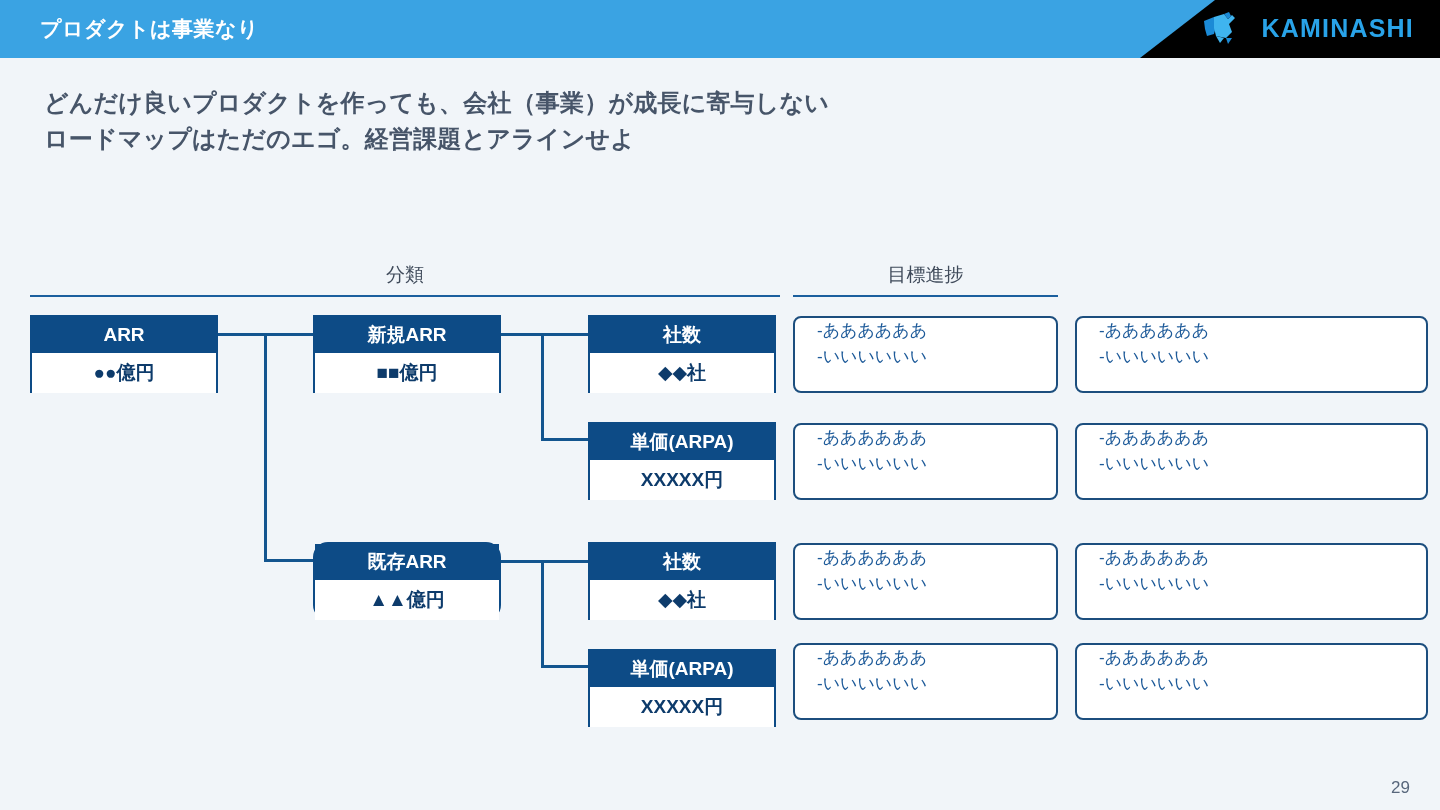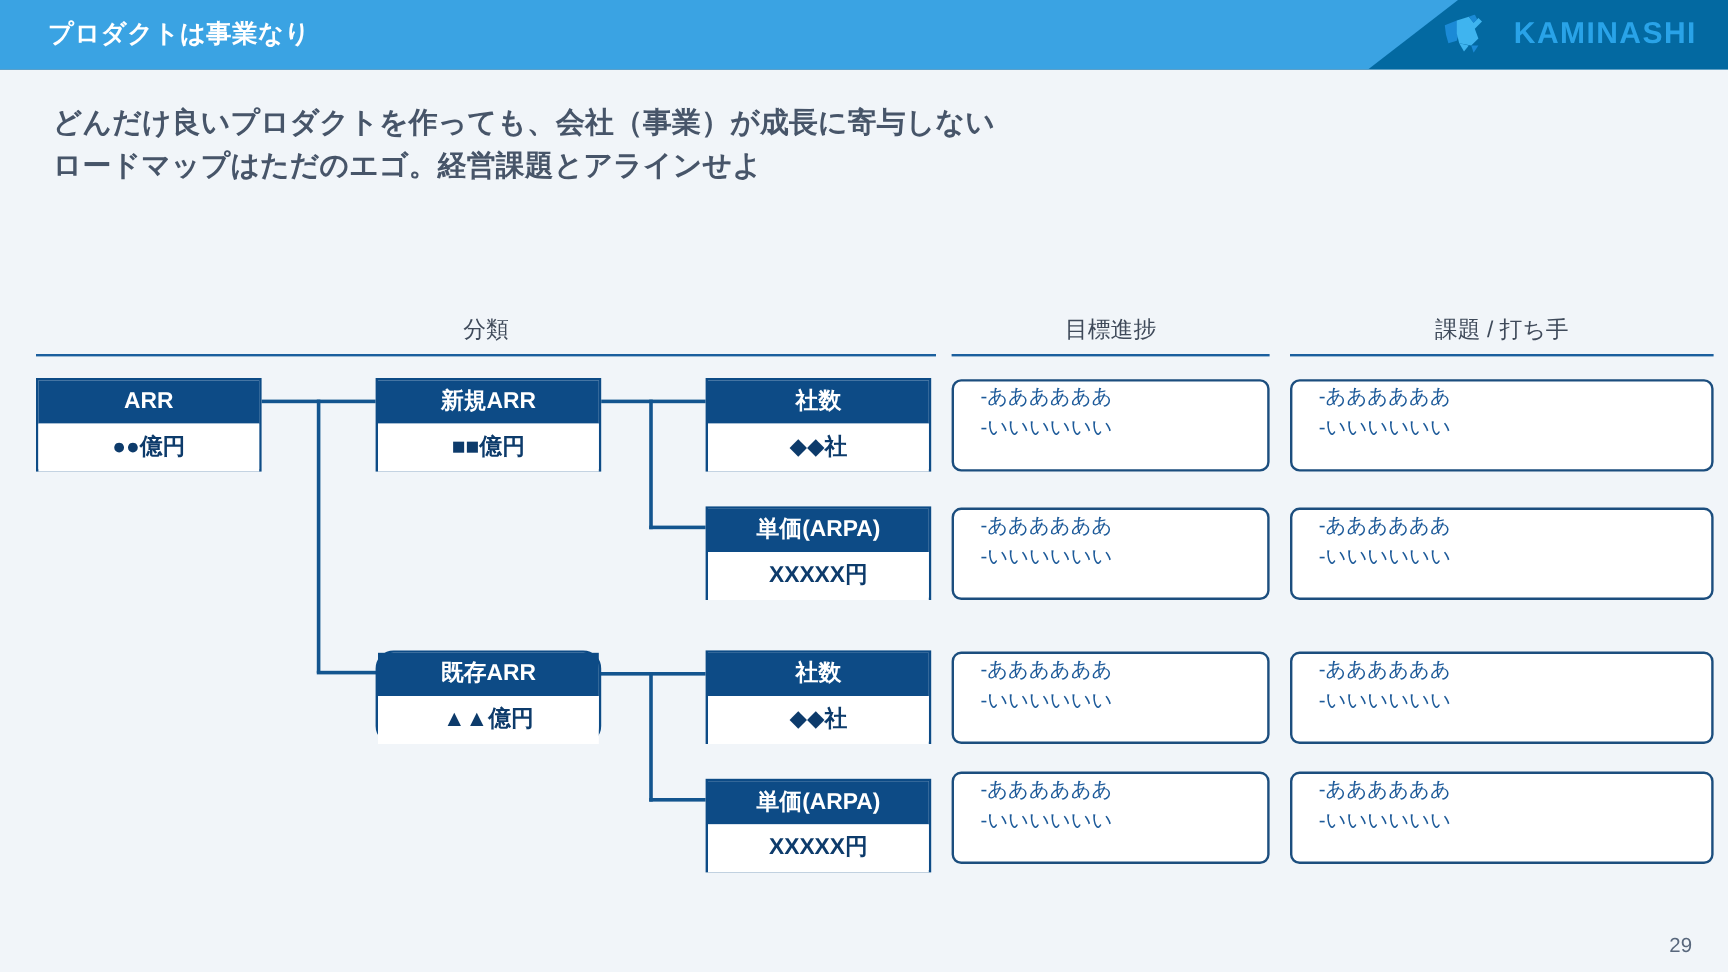--- a/index.html
+++ b/index.html
@@ -19,21 +19,21 @@
     overflow: hidden;
   }
 
   
   .header-band {
     position: absolute;
     left: 0;
     top: 0;
     width: 1440px;
     height: 58px;
-    background: #0369a1;
+    background: #000000;
   }
   .header-shape {
     position: absolute;
     left: 0;
     top: 0;
     width: 1215px;
     height: 58px;
     background: #3aa3e3;
     clip-path: polygon(0 0, 1215px 0, 1140px 58px, 0 58px);
   }
@@ -198,24 +198,20 @@
   </div>
 
   <div class="col-head" style="left:30px; top:262px; width:750px;">
     <span class="label">分類</span>
     <span class="rule"></span>
   </div>
   <div class="col-head" style="left:793px; top:262px; width:265px;">
     <span class="label">目標進捗</span>
     <span class="rule"></span>
   </div>
-  <div class="col-head" style="left:1075px; top:262px; width:353px;">
-    <span class="label">課題 / 打ち手</span>
-    <span class="rule"></span>
-  </div>
 
   <div class="conn" style="left:217px; top:333px; width:98px; height:3px;"></div>
 
   <div class="conn" style="left:264px; top:333px; width:3px; height:228px;"></div>
 
   <div class="conn" style="left:264px; top:559px; width:51px; height:3px;"></div>
 
   <div class="conn" style="left:497px; top:333px; width:95px; height:3px;"></div>
   <div class="conn" style="left:541px; top:333px; width:3px; height:108px;"></div>
   <div class="conn" style="left:541px; top:438px; width:51px; height:3px;"></div>

